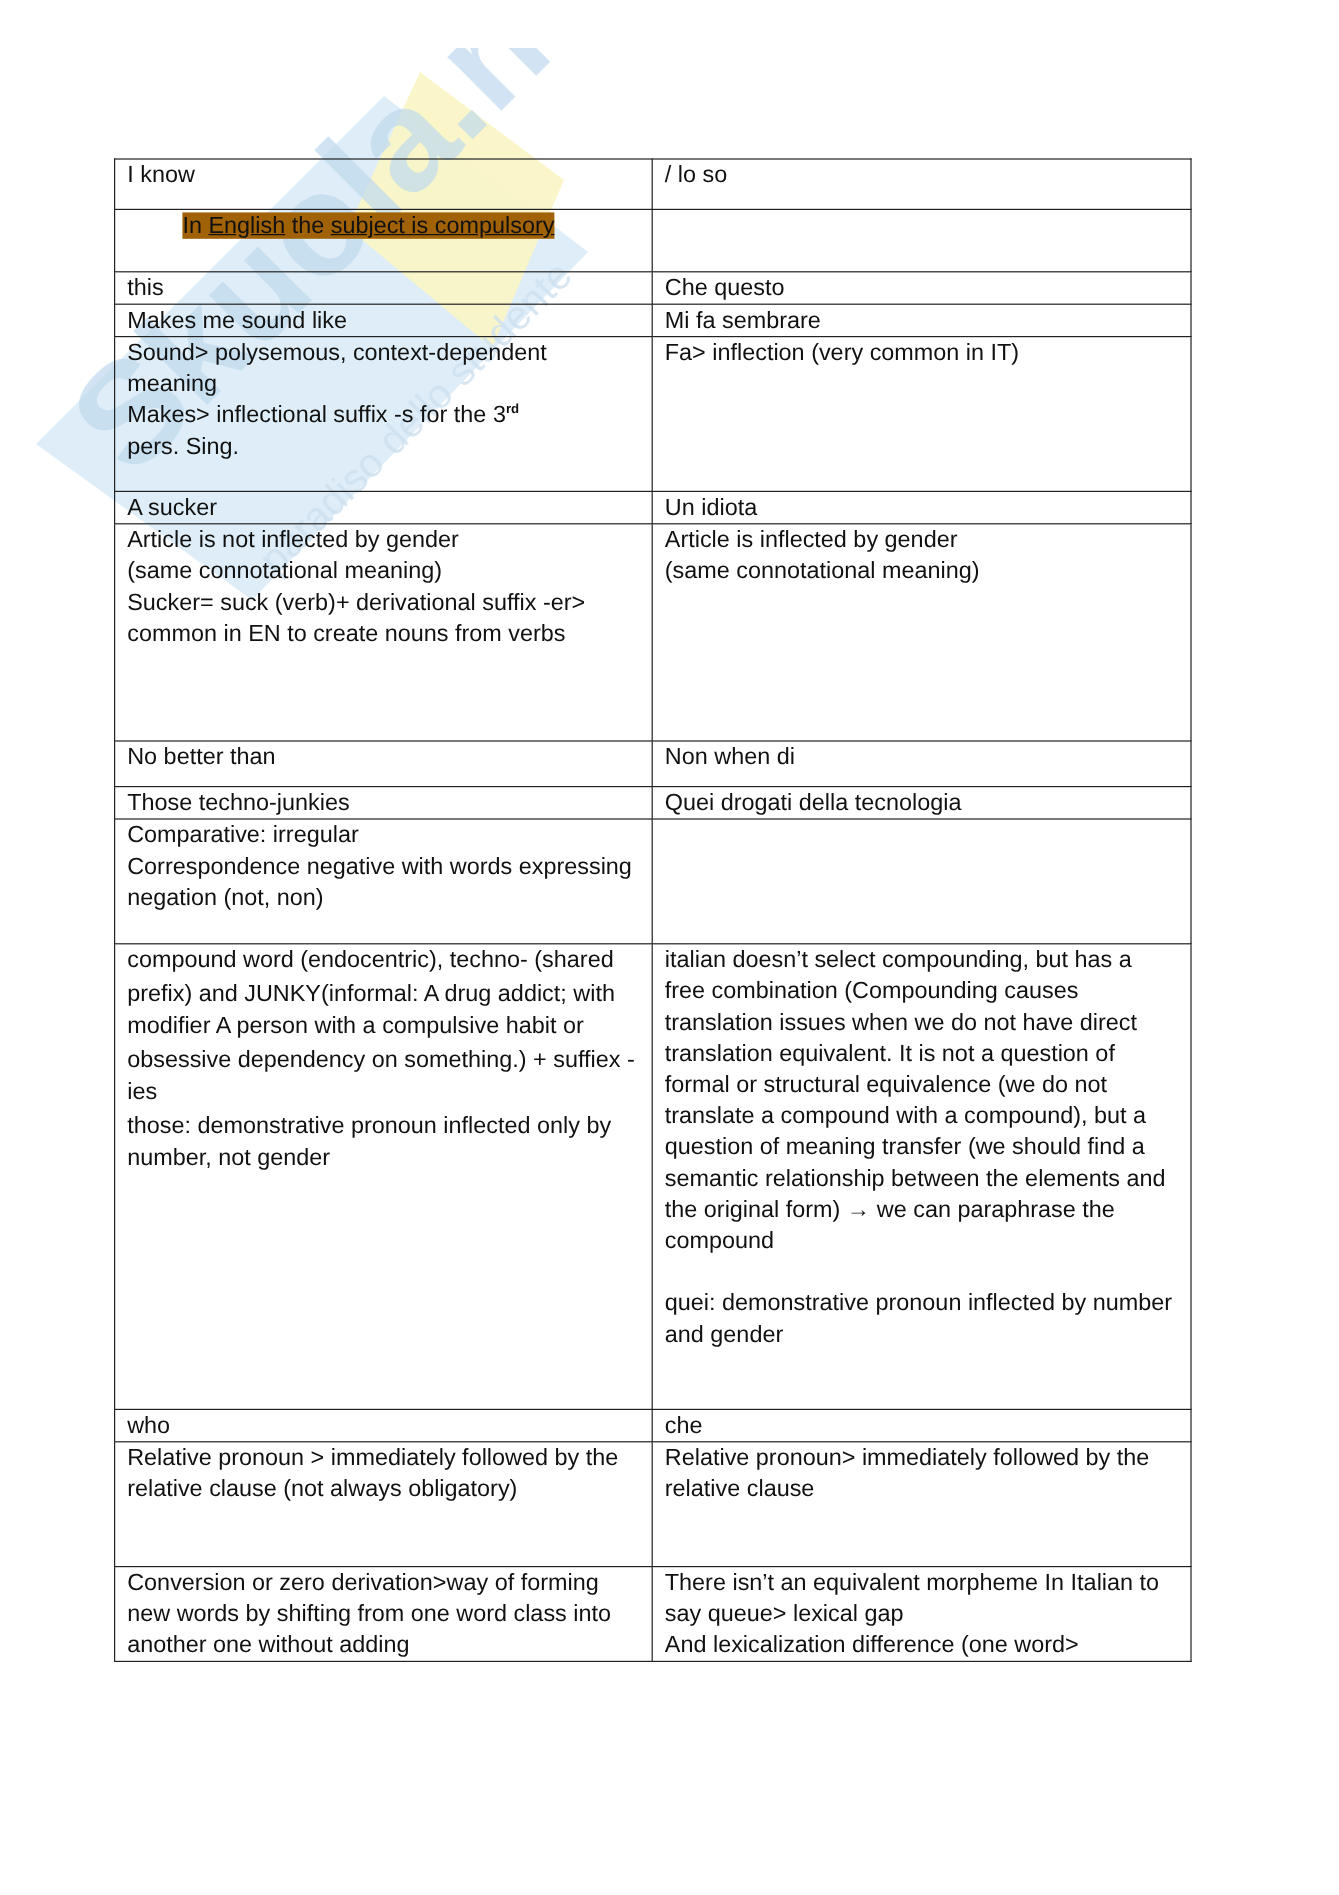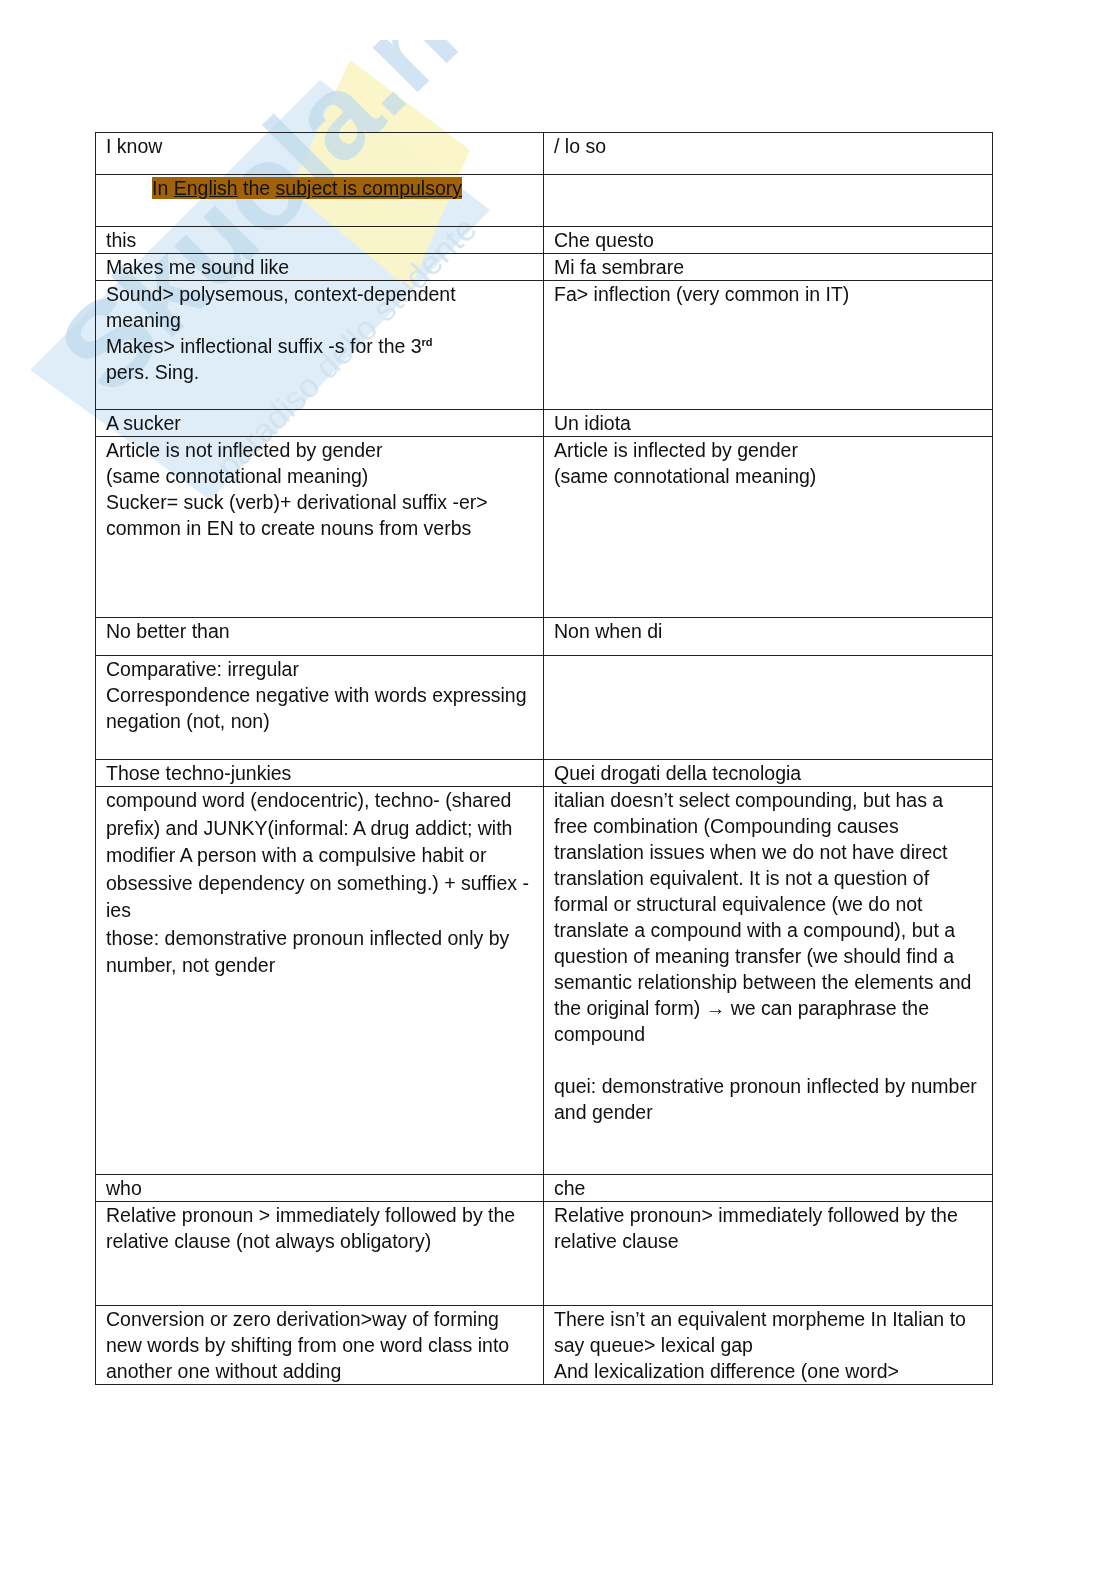--- a/index.html
+++ b/index.html
@@ -58,28 +58,28 @@
       <td>Article is not inflected by gender
 (same connotational meaning)
 Sucker= suck (verb)+ derivational suffix -er&gt; common in EN to create nouns from verbs</td>
       <td>Article is inflected by gender
 (same connotational meaning)</td>
     </tr>
     <tr style="height:38px">
       <td>No better than</td>
       <td>Non when di</td>
     </tr>
+    <tr style="height:27px">
+      <td>Those techno-junkies</td>
+      <td>Quei drogati della tecnologia</td>
+    </tr>
     <tr style="height:104px">
       <td>Comparative: irregular
 Correspondence negative with words expressing negation (not, non)</td>
       <td></td>
-    </tr>
-    <tr style="height:27px">
-      <td>Those techno-junkies</td>
-      <td>Quei drogati della tecnologia</td>
     </tr>
     <tr style="height:388px">
       <td style="line-height:27.5px"><span class="bold">compound word</span><span> (endocentric), techno- (shared prefix) and JUNKY(informal: A drug addict;  with modifier A person with a compulsive habit or obsessive dependency on something.) + suffiex -ies
 those: demonstrative pronoun inflected only by number, not gender</span></td>
       <td>italian doesn’t select compounding, but has a free combination (Compounding causes translation issues when we do not have direct translation equivalent. It is not a question of formal or structural equivalence (we do not translate a compound with a compound), but a
 question of meaning transfer (we should find a semantic relationship between the elements and the original form) → we can paraphrase the compound
 
 quei: demonstrative pronoun inflected by number and gender</td>
     </tr>
     <tr style="height:27px">

